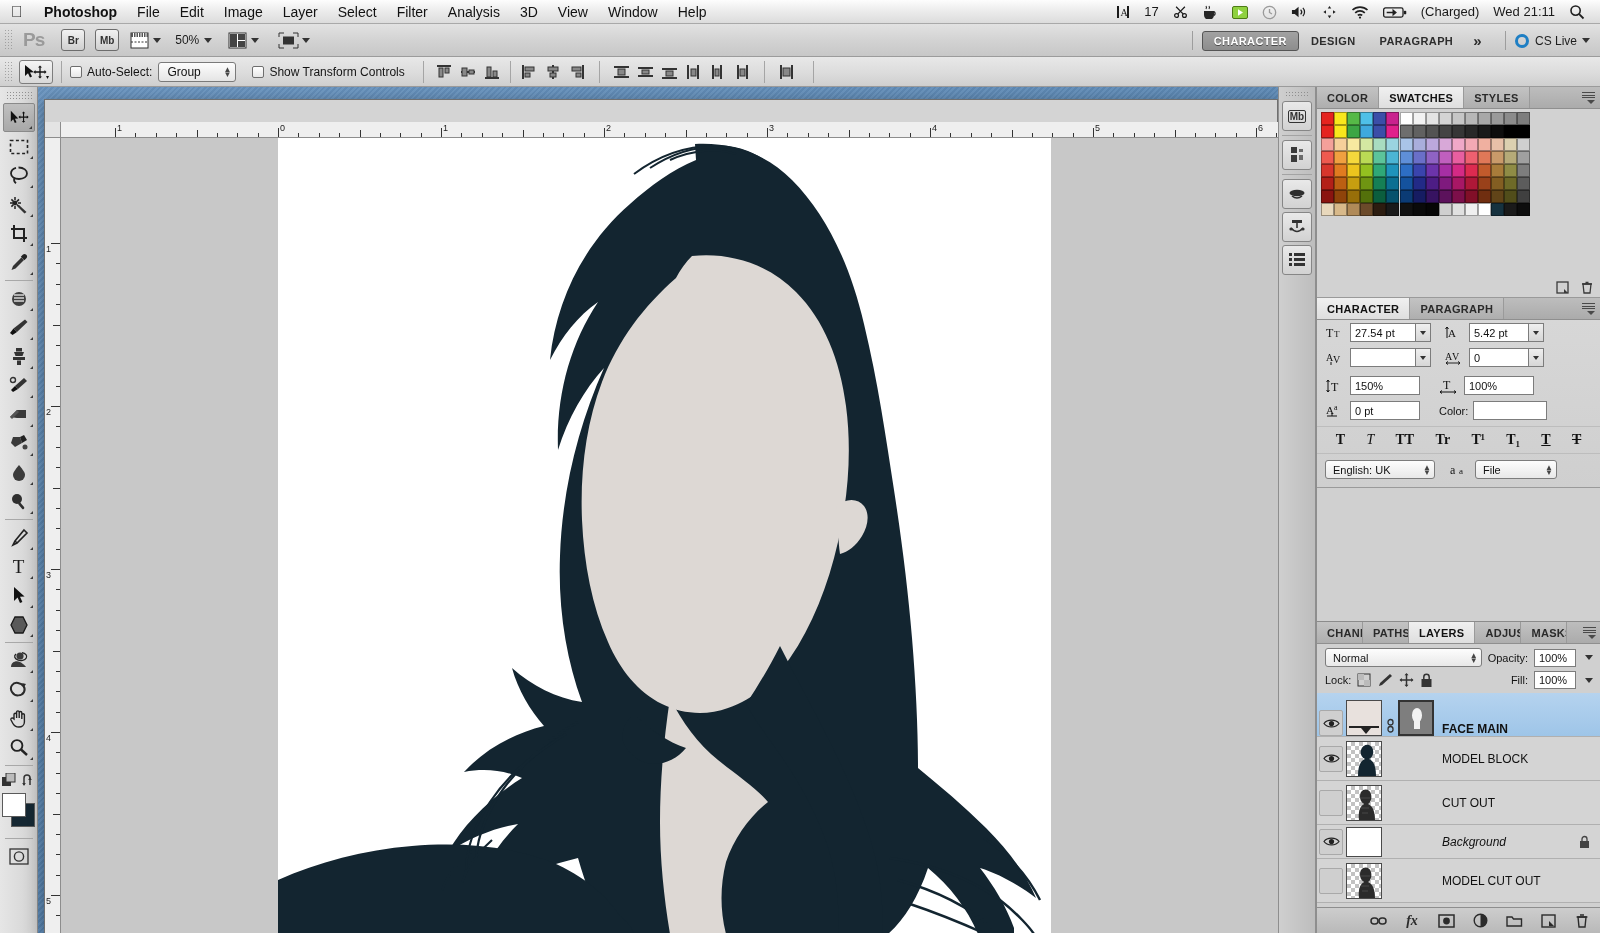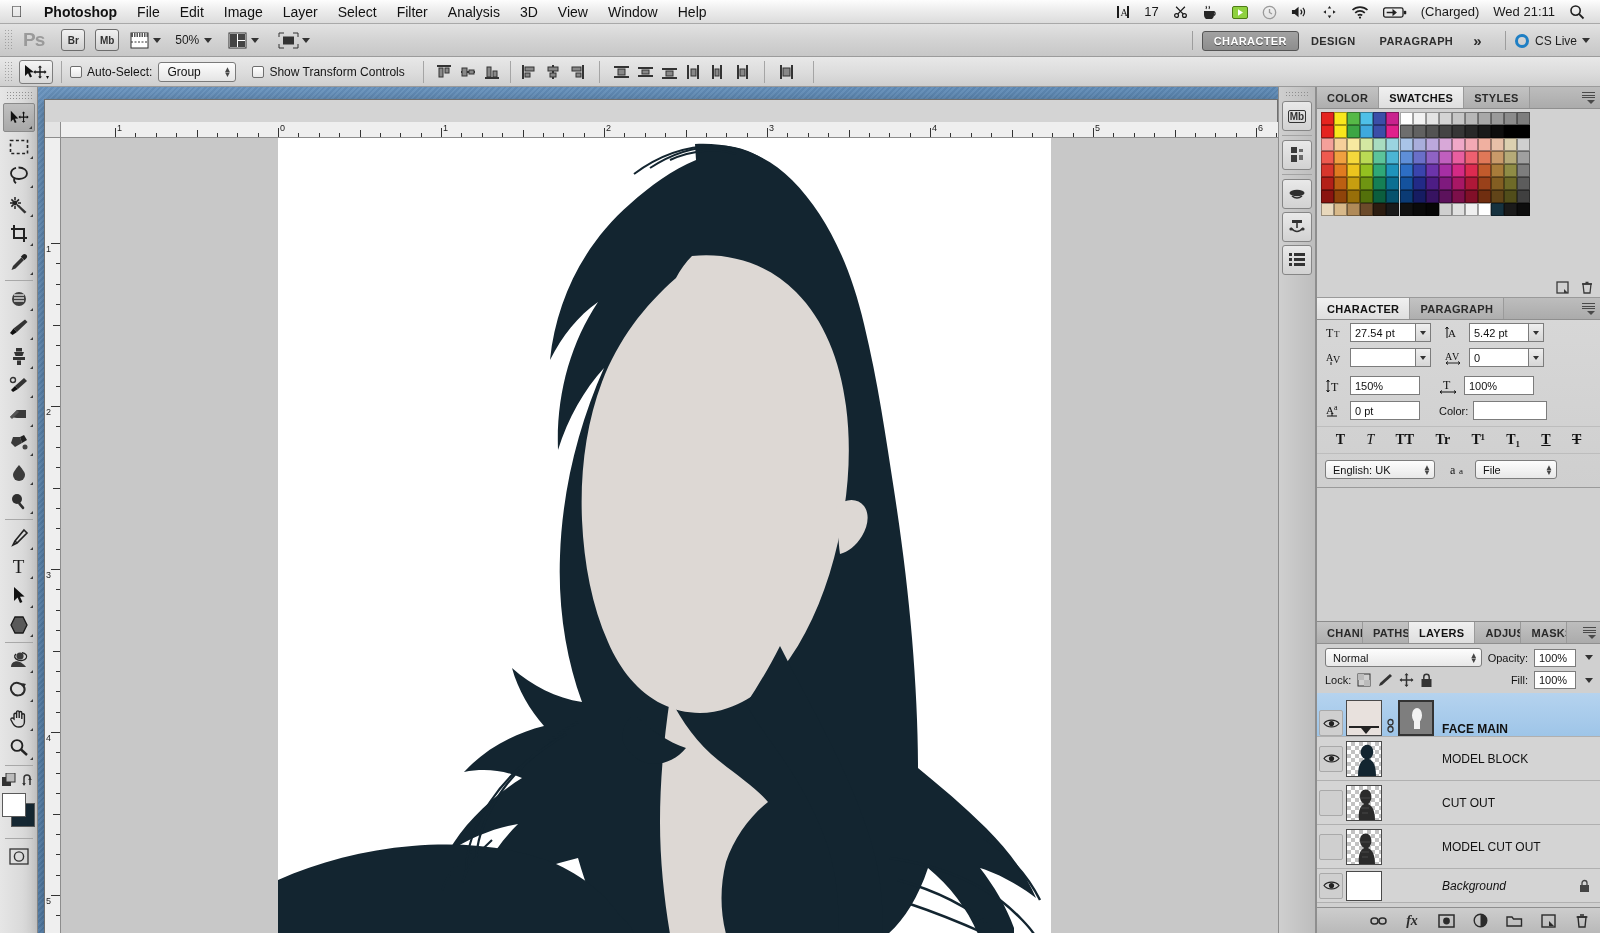--- a/index.html
+++ b/index.html
@@ -1445,55 +1445,55 @@
               <g stroke="#555" stroke-width="0.7">
                 <path d="M13 12 h10 M14 22 h8 M15 27 h6"></path>
               </g>
             </svg>
         </div>
         <div class="chain"></div>
         <div style="width:44px;flex:none"></div>
         <div class="lname">CUT OUT</div>
       </div>
 
+      <div class="layer" style="height:34px">
+        <div class="eye">
+          <svg width="17" height="11" viewBox="0 0 17 11">
+              <path d="M1 5.5 C4 1 13 1 16 5.5 C13 10 4 10 1 5.5z" fill="none" stroke="#222" stroke-width="1.2"></path>
+              <circle cx="8.5" cy="5.5" r="2.6" fill="#222"></circle>
+            </svg>
+        </div>
+        <div class="lthumb" style="background:#ffffff;height:30px;"></div>
+        <div class="chain"></div>
+        <div style="width:44px;flex:none"></div>
+        <div class="lname" style="font-style:italic">Background</div>
+        <span style="flex:1"></span>
+        <svg width="12" height="14" style="margin-right:10px">
+            <rect x="1" y="6" width="9" height="7" fill="#444"></rect>
+            <path d="M3 6 V4 a2.5 2.5 0 0 1 5 0 V6" fill="none" stroke="#444" stroke-width="1.3"></path>
+          </svg>
+      </div>
+
       <div class="layer">
         <div class="eye off"></div>
         <div class="lthumb checker">
           <svg width="36" height="36" viewBox="0 0 36 36" style="position:absolute;inset:0">
               <g fill="#2b2b2b">
                 <path d="M12 34 C11 26 13 20 17 18 C13 16 12 10 14 6 C17 2 23 3 24 8 C25 12 24 16 21 18 C26 20 28 26 28 34z"></path>
               </g>
               <g stroke="#555" stroke-width="0.7">
                 <path d="M13 12 h10 M14 22 h8 M15 27 h6"></path>
               </g>
             </svg>
         </div>
         <div class="chain"></div>
         <div style="width:44px;flex:none"></div>
         <div class="lname">MODEL CUT OUT</div>
       </div>
 
-      <div class="layer" style="height:34px">
-        <div class="eye">
-          <svg width="17" height="11" viewBox="0 0 17 11">
-              <path d="M1 5.5 C4 1 13 1 16 5.5 C13 10 4 10 1 5.5z" fill="none" stroke="#222" stroke-width="1.2"></path>
-              <circle cx="8.5" cy="5.5" r="2.6" fill="#222"></circle>
-            </svg>
-        </div>
-        <div class="lthumb" style="background:#ffffff;height:30px;"></div>
-        <div class="chain"></div>
-        <div style="width:44px;flex:none"></div>
-        <div class="lname" style="font-style:italic">Background</div>
-        <span style="flex:1"></span>
-        <svg width="12" height="14" style="margin-right:10px">
-            <rect x="1" y="6" width="9" height="7" fill="#444"></rect>
-            <path d="M3 6 V4 a2.5 2.5 0 0 1 5 0 V6" fill="none" stroke="#444" stroke-width="1.3"></path>
-          </svg>
-      </div>
-
       <div id="layers-footer">
         <span class="lf-ico">
           <svg width="17" height="12" viewBox="0 0 17 12">
               <g fill="none" stroke="#2b2b2b" stroke-width="1.5">
                 <rect x="1" y="3" width="7" height="6" rx="3"></rect>
                 <rect x="9" y="3" width="7" height="6" rx="3"></rect>
               </g>
             </svg>
         </span>
         <span class="lf-ico" style="font-family:'Liberation Serif',serif;font-style:italic;font-weight:bold;font-size:14px;">fx</span>

